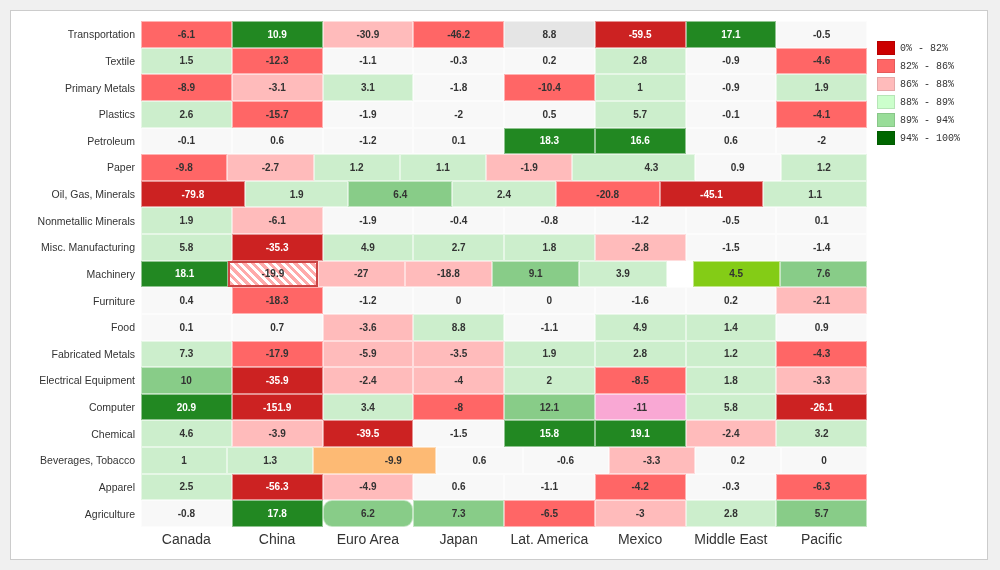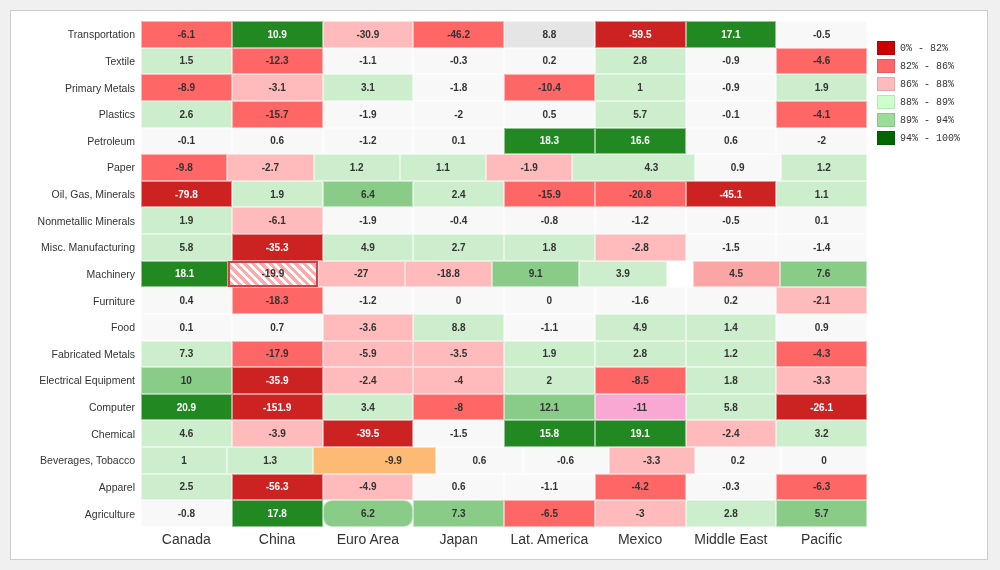--- a/index.html
+++ b/index.html
@@ -191,21 +191,20 @@
             <div class="cell" style="background-color: rgb(255, 187, 187); color: rgb(51, 51, 51);">-1.9</div>
             <div class="cell" style="background-color: rgb(204, 238, 204); color: rgb(51, 51, 51); padding-left: 36px;">4.3</div>
             <div class="cell" style="background-color: rgb(248, 248, 248); color: rgb(51, 51, 51);">0.9</div>
             <div class="cell" style="background-color: rgb(204, 238, 204); color: rgb(51, 51, 51);">1.2</div>
           </div>
           <div class="heatmap-row">
             <div class="cell" style="background-color: rgb(204, 34, 34); color: white;">-79.8</div>
             <div class="cell" style="background-color: rgb(204, 238, 204); color: rgb(51, 51, 51);">1.9</div>
             <div class="cell" style="background-color: rgb(136, 204, 136); color: rgb(51, 51, 51);">6.4</div>
             <div class="cell" style="background-color: rgb(204, 238, 204); color: rgb(51, 51, 51);">2.4</div>
-            <div class="cell" style="background-color: rgb(255, 102, 102); color: rgb(51, 51, 51);">-15.9</div>
             <div class="cell" style="background-color: rgb(255, 102, 102); color: rgb(51, 51, 51);">-20.8</div>
             <div class="cell" style="background-color: rgb(204, 34, 34); color: white;">-45.1</div>
             <div class="cell" style="background-color: rgb(204, 238, 204); color: rgb(51, 51, 51);">1.1</div>
           </div>
           <div class="heatmap-row">
             <div class="cell" style="background-color: rgb(204, 238, 204); color: rgb(51, 51, 51);">1.9</div>
             <div class="cell" style="background-color: rgb(255, 187, 187); color: rgb(51, 51, 51);">-6.1</div>
             <div class="cell" style="background-color: rgb(248, 248, 248); color: rgb(51, 51, 51);">-1.9</div>
             <div class="cell" style="background-color: rgb(248, 248, 248); color: rgb(51, 51, 51);">-0.4</div>
             <div class="cell" style="background-color: rgb(248, 248, 248); color: rgb(51, 51, 51);">-0.8</div>
@@ -223,21 +222,21 @@
             <div class="cell" style="background-color: rgb(248, 248, 248); color: rgb(51, 51, 51);">-1.5</div>
             <div class="cell" style="background-color: rgb(248, 248, 248); color: rgb(51, 51, 51);">-1.4</div>
           </div>
           <div class="heatmap-row">
             <div class="cell" style="background-color: rgb(34, 136, 34); color: white;">18.1</div>
             <div class="cell" style="background-color: white; background-image: repeating-linear-gradient(45deg, rgb(255, 170, 170), rgb(255, 170, 170) 3px, white 3px, white 6px); border: 2px solid rgb(204, 68, 68); color: rgb(51, 51, 51);">-19.9</div>
             <div class="cell" style="background-color: rgb(255, 187, 187); color: rgb(51, 51, 51);">-27</div>
             <div class="cell" style="background-color: rgb(255, 187, 187); color: rgb(51, 51, 51);">-18.8</div>
             <div class="cell" style="background-color: rgb(136, 204, 136); color: rgb(51, 51, 51);">9.1</div>
             <div class="cell" style="background-color: rgb(204, 238, 204); color: rgb(51, 51, 51);">3.9</div>
-            <div class="cell" style="background-color: #fca5a5; color: rgb(51, 51, 51); margin-left: 26px;">4.5</div>
+            <div class="cell" style="background-color: #84cc16; color: rgb(51, 51, 51); margin-left: 26px;">4.5</div>
             <div class="cell" style="background-color: rgb(136, 204, 136); color: rgb(51, 51, 51);">7.6</div>
           </div>
           <div class="heatmap-row">
             <div class="cell" style="background-color: rgb(248, 248, 248); color: rgb(51, 51, 51);">0.4</div>
             <div class="cell" style="background-color: rgb(255, 102, 102); color: rgb(51, 51, 51);">-18.3</div>
             <div class="cell" style="background-color: rgb(248, 248, 248); color: rgb(51, 51, 51);">-1.2</div>
             <div class="cell" style="background-color: rgb(248, 248, 248); color: rgb(51, 51, 51);">0</div>
             <div class="cell" style="background-color: rgb(248, 248, 248); color: rgb(51, 51, 51);">0</div>
             <div class="cell" style="background-color: rgb(248, 248, 248); color: rgb(51, 51, 51);">-1.6</div>
             <div class="cell" style="background-color: rgb(248, 248, 248); color: rgb(51, 51, 51);">0.2</div>

